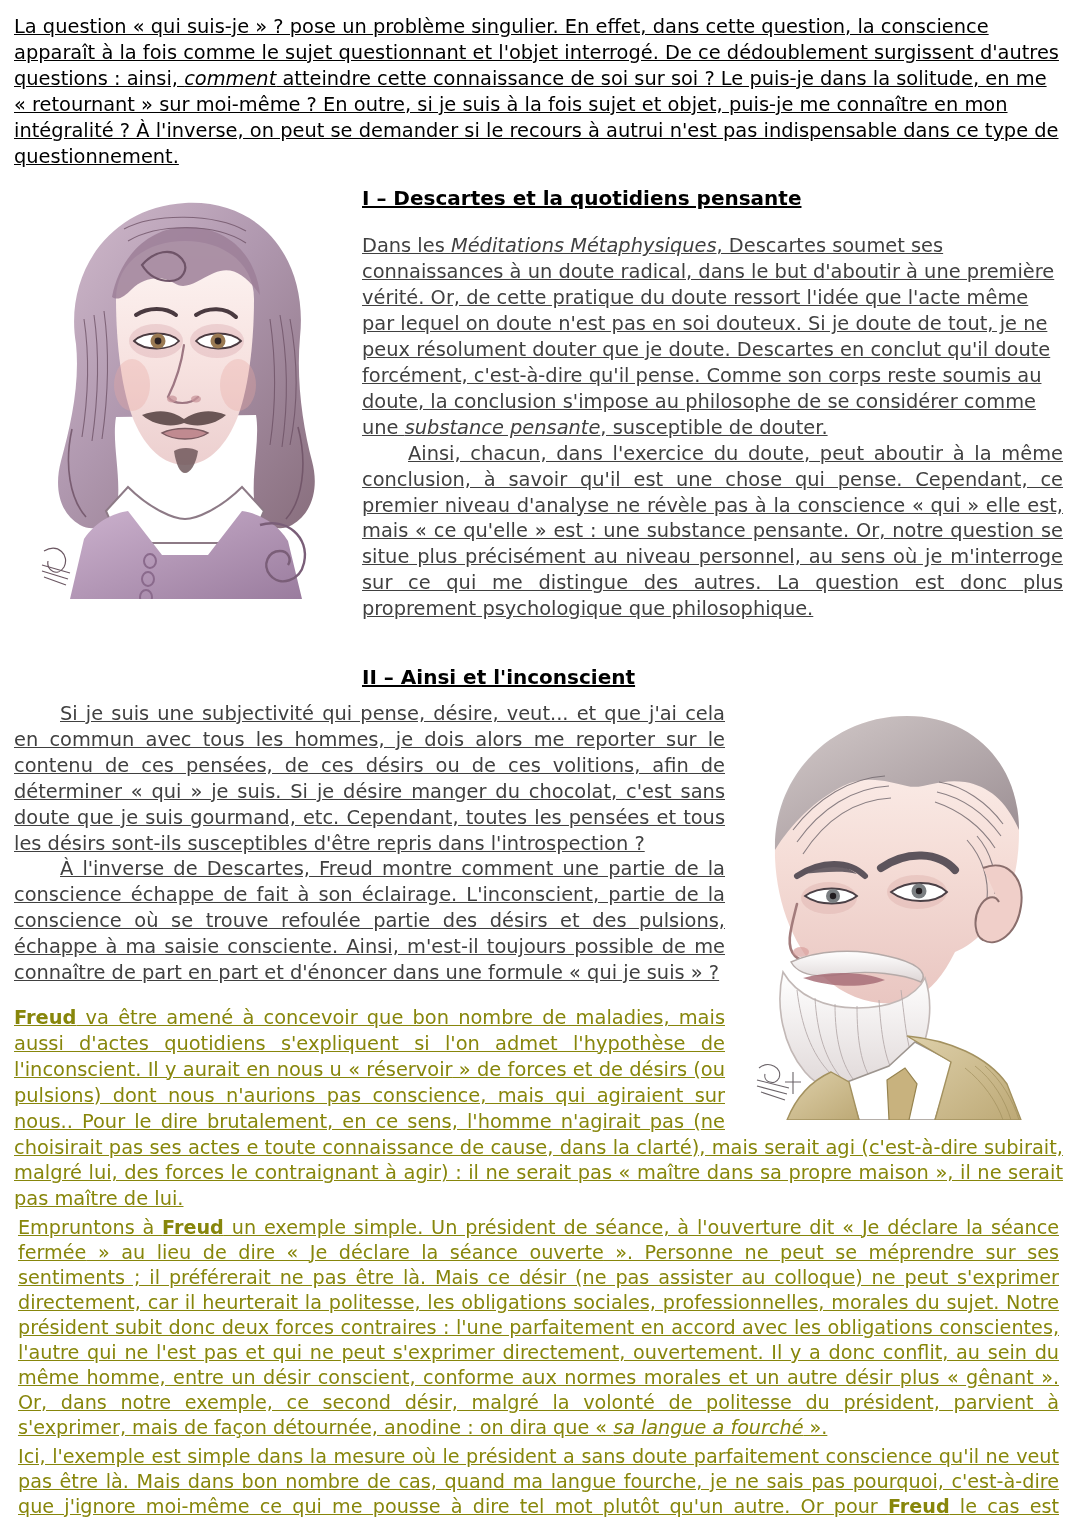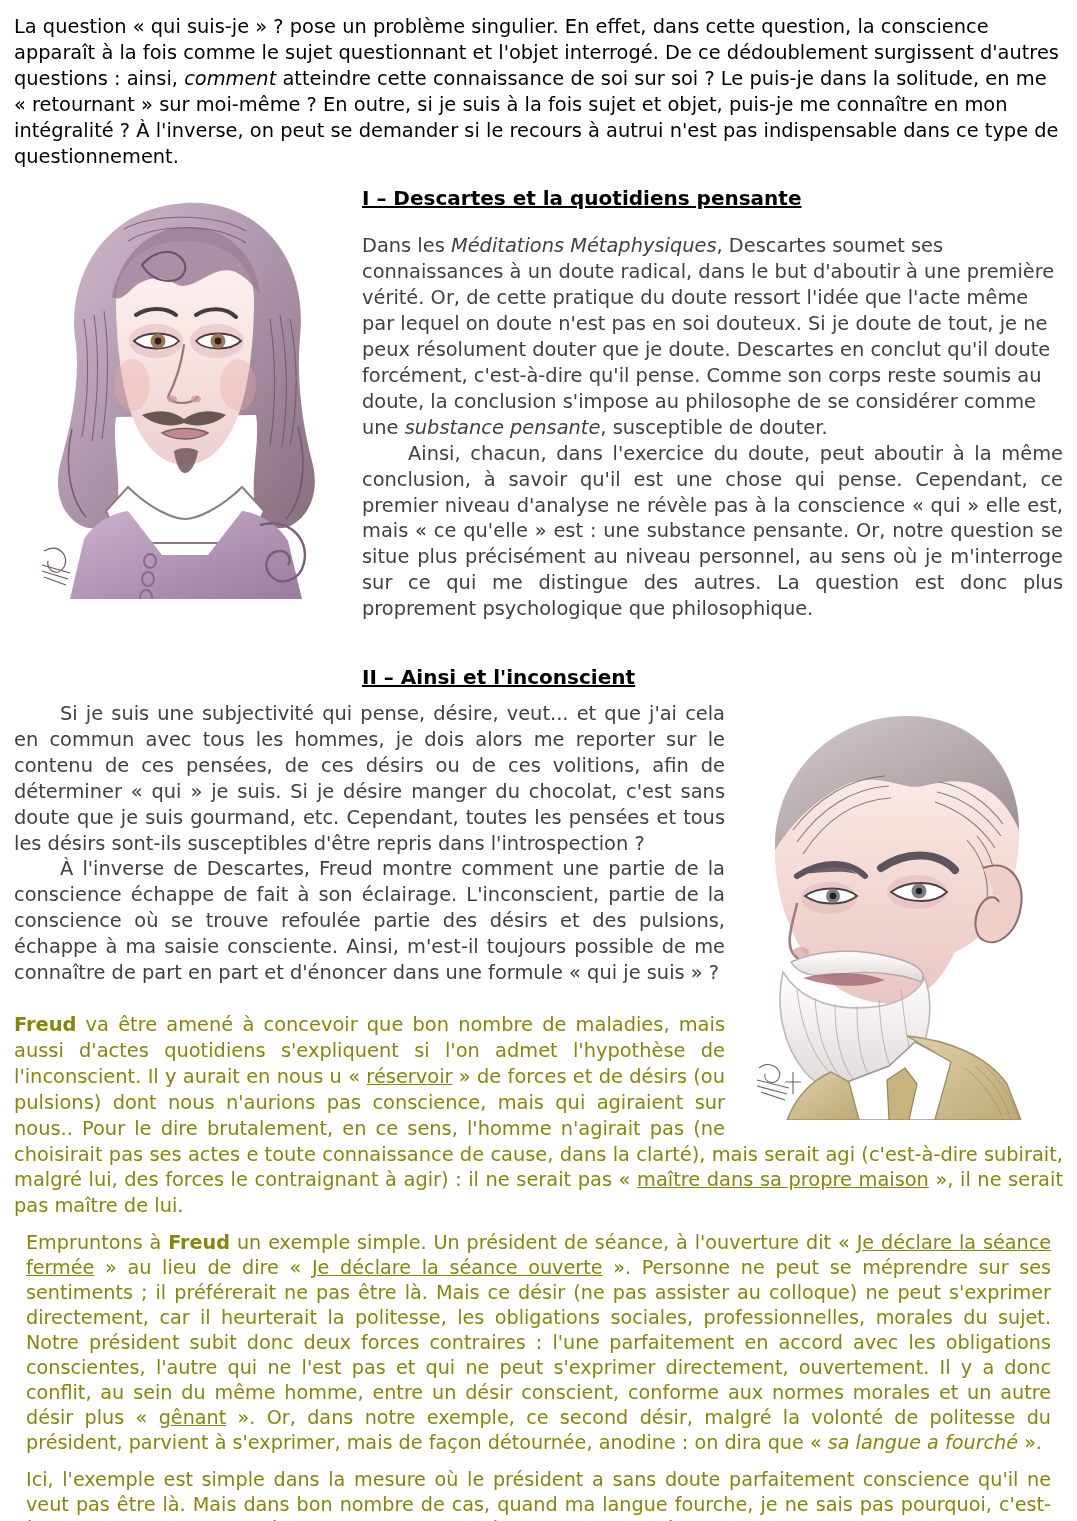--- a/index.html
+++ b/index.html
@@ -19,20 +19,21 @@
     position: relative;
     width: 1077px;
     height: 1521px;
     box-sizing: border-box;
     padding: 14px 14px 0 14px;
   }
 
   
   p {
     margin: 0;
+    text-decoration: underline;
   }
   .intro {
     font-size: 19.4px;
     line-height: 1.335;
     text-align: left;
     color: #000;
   }
 
   .sec-head {
     font-size: 20px;
@@ -95,21 +96,21 @@
   .olive-col {
     font-size: 19.4px;
     line-height: 1.335;
   }
 
   .tail {
     font-size: 19.2px;
     line-height: 1.30;
     text-align: justify;
   }
-  .tail p { margin: 12px; }
+  .tail p { margin: 4px; }
 
   .clr { clear: both; }
 </style>
 </head>
 <body>
 
 <div class="page">
 
   <p class="intro"><span>La question « qui suis-je » ? pose un problème singulier. En effet, dans cette question, la conscience apparaît à la fois comme le sujet questionnant et l'objet interrogé. De ce dédoublement surgissent d'autres questions : ainsi, </span><i>comment</i><span> atteindre cette connaissance de soi sur soi ? Le puis-je dans la solitude, en me « retournant » sur moi-même ? En outre, si je suis à la fois sujet et objet, puis-je me connaître en mon intégralité ? À l'inverse, on peut se demander si le recours à autrui n'est pas indispensable dans ce type de questionnement.</span></p>
 
@@ -299,21 +300,21 @@
         <path d="M54 382 L54 404 M46 392 L62 392"></path>
       </g>
     </svg>
   </div>
 
   <div class="freud-intro">
     <p class="body-txt just ind">Si je suis une subjectivité qui pense, désire, veut... et que j'ai cela en commun avec tous les hommes, je dois alors me reporter sur le contenu de ces pensées, de ces désirs ou de ces volitions, afin de déterminer « qui » je suis. Si je désire manger du chocolat, c'est sans doute que je suis gourmand, etc. Cependant, toutes les pensées et tous les désirs sont-ils susceptibles d'être repris dans l'introspection ?</p>
     <p class="body-txt just ind">À l'inverse de Descartes, Freud montre comment une partie de la conscience échappe de fait à son éclairage. L'inconscient, partie de la conscience où se trouve refoulée partie des désirs et des pulsions, échappe à ma saisie consciente. Ainsi, m'est-il toujours possible de me connaître de part en part et d'énoncer dans une formule « qui je suis » ?</p>
   </div>
 
-  <div class="olive olive-col" style="margin-top:26px;">
+  <div class="olive olive-col" style="margin-top:19px;">
     <p class="just"><b>Freud</b><span> va être amené à concevoir que bon nombre de maladies, mais aussi d'actes quotidiens s'expliquent si l'on admet l'hypothèse de l'inconscient. Il y aurait en nous u « </span><span class="u">réservoir</span><span> » de forces et de désirs (ou pulsions) dont nous n'aurions pas conscience, mais qui agiraient sur nous.. Pour le dire brutalement, en ce sens, l'homme n'agirait pas (ne choisirait pas ses actes e toute connaissance de cause, dans la clarté), mais serait agi (c'est-à-dire subirait, malgré lui, des forces le contraignant à agir) : il ne serait pas « </span><span class="u">maître dans sa propre maison</span><span> », il ne serait pas maître de lui.</span></p>
   </div>
 
   <div class="clr"></div>
 
   <div class="olive tail">
     <p><span>Empruntons à </span><b>Freud</b><span> un exemple simple. Un président de séance, à l'ouverture dit « </span><span class="u">Je déclare la séance fermée</span><span> » au lieu de dire « </span><span class="u">Je déclare la séance ouverte</span><span> ». Personne ne peut se  méprendre sur ses sentiments ; il préférerait ne pas être là. Mais ce désir (ne pas assister au colloque) ne peut s'exprimer directement, car il heurterait la politesse, les obligations sociales, professionnelles, morales du  sujet. Notre président subit donc deux forces contraires : l'une parfaitement en accord avec les obligations conscientes, l'autre qui ne l'est pas et qui ne  peut s'exprimer   directement, ouvertement. Il y a donc conflit, au sein du même homme, entre un désir conscient, conforme aux normes morales et un autre désir plus « </span><span class="u">gênant</span><span> ». Or, dans notre exemple, ce second désir, malgré la volonté de politesse du président, parvient à s'exprimer, mais de façon détournée, anodine : on dira que « </span><i>sa langue a fourché</i><span> ».</span></p>
 
     <p><span>Ici, l'exemple est simple dans la mesure où le président a sans doute parfaitement conscience qu'il ne veut pas être là. Mais dans bon nombre de cas, quand ma langue fourche, je ne sais pas pourquoi, c'est-à-dire que j'ignore moi-même ce qui me pousse à dire tel mot plutôt qu'un autre. Or pour </span><b>Freud</b><span> le cas est exactement identique et s'interprète de même, comme le conflit entre deux désirs dont l'un est gênant et peut être ignoré par le sujet. Il n'y a pas d'actes innocents ou anodins. Tous sont révélateurs d'un affrontement en moi de deux forces.</span></p>
 

